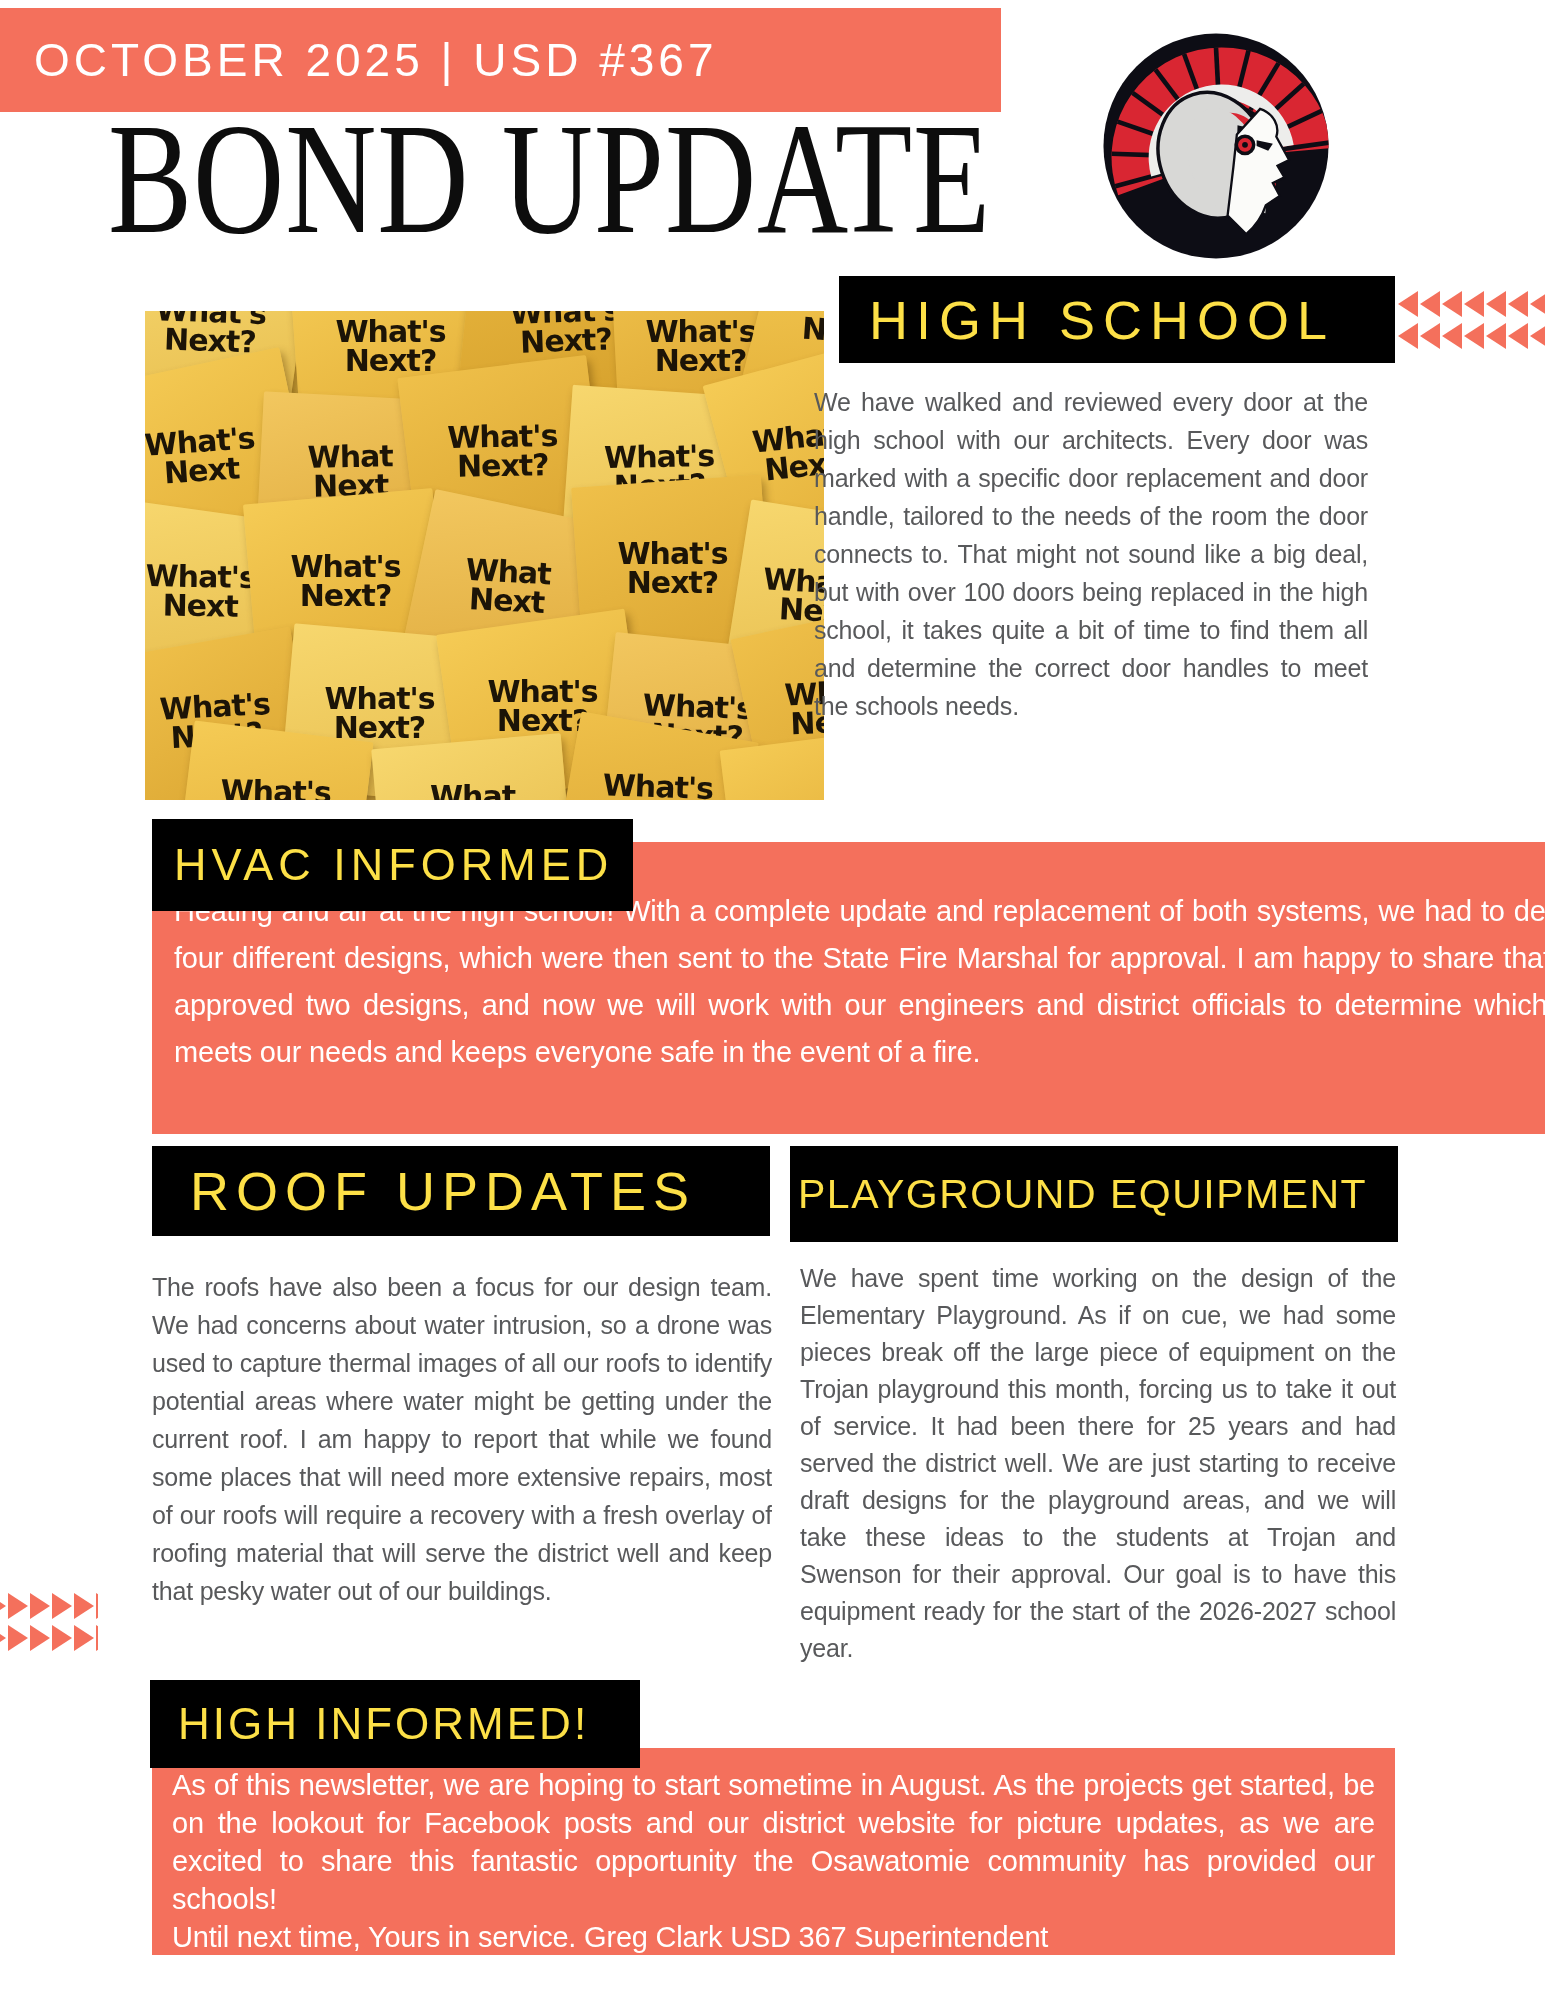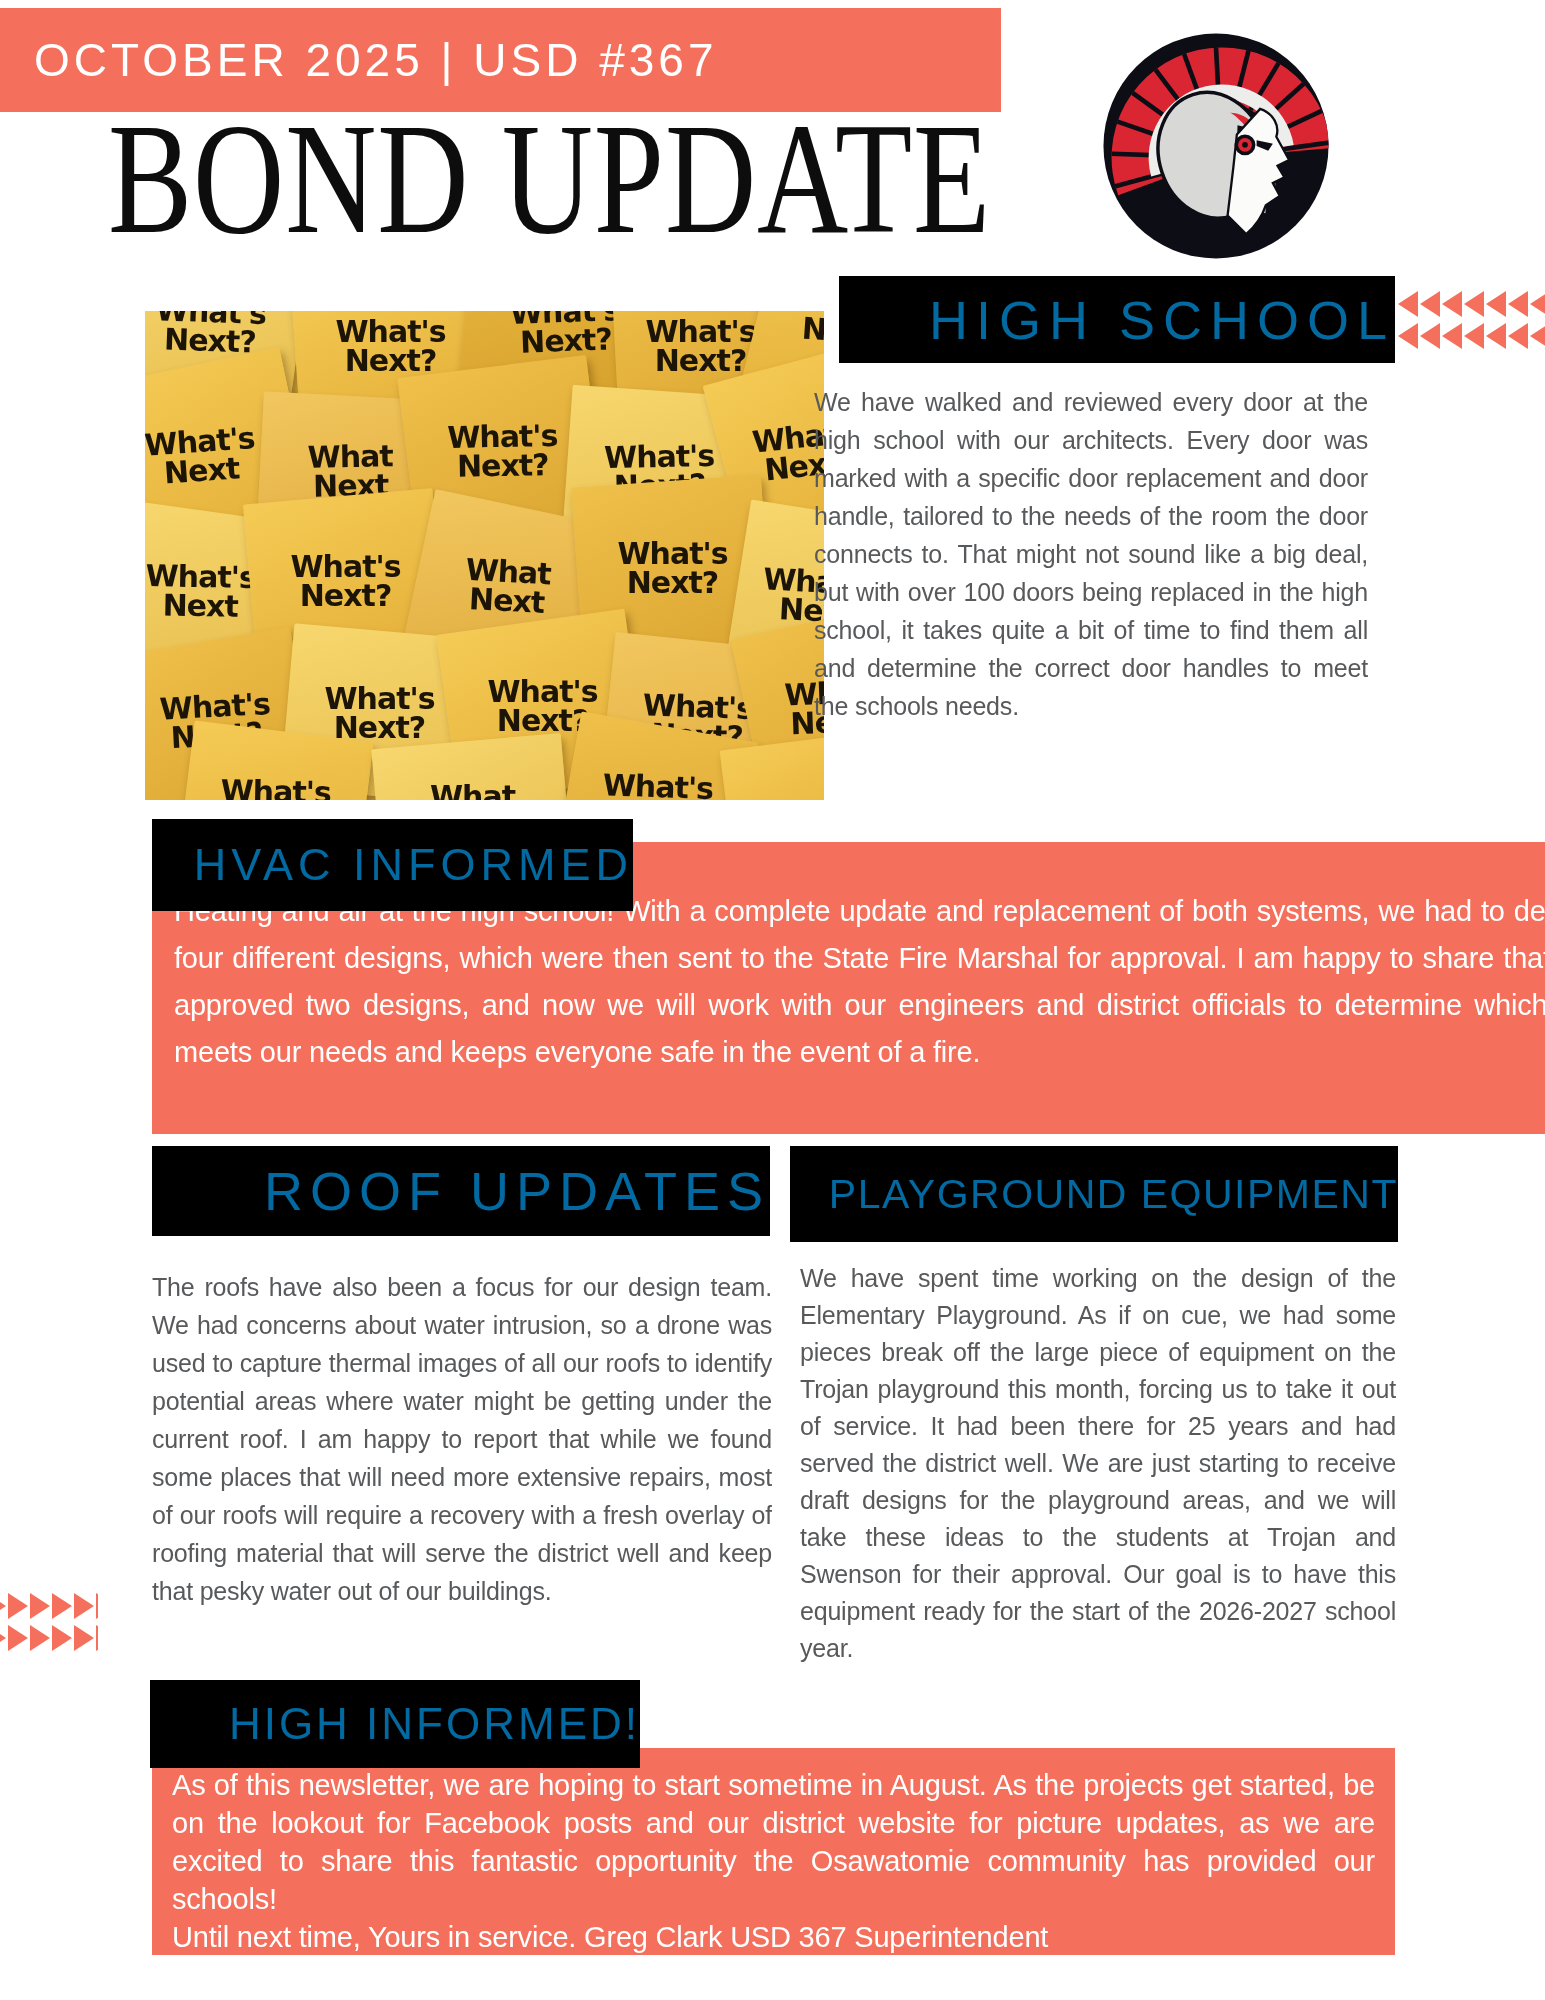--- a/index.html
+++ b/index.html
@@ -18,21 +18,21 @@
   
   .sticky-photo{position:absolute;left:145px;top:311px;width:679px;height:489px;overflow:hidden;
         background:linear-gradient(135deg,#c99f35,#e3ba4e 55%,#c79a33);}
   .note{position:absolute;border-radius:2px;box-shadow:3px 6px 9px rgba(96,62,6,.45);
         display:flex;align-items:center;justify-content:center;}
   .note span{font-family:"DejaVu Sans",sans-serif;font-weight:700;font-size:30px;line-height:.95;
         color:#1c1407;text-align:center;letter-spacing:-1px;width:125px;}
 
   
   .banner{position:absolute;background:#000000;display:flex;align-items:center;z-index:3;
-        box-sizing:border-box;color:#0369a1;white-space:nowrap;justify-content:flex-end;}
+        box-sizing:border-box;color:#fde047;white-space:nowrap;}
   .banner-hs{left:839px;top:276px;width:556px;height:87px;padding-left:30px;font-size:54px;letter-spacing:8px;}
   .banner-hvac{left:152px;top:819px;width:481px;height:92px;padding-left:22px;font-size:45px;letter-spacing:5px;}
   .banner-roof{left:152px;top:1146px;width:618px;height:90px;padding-left:38px;font-size:54px;letter-spacing:7px;}
   .banner-pg{left:790px;top:1146px;width:608px;height:96px;padding-left:8px;font-size:41px;letter-spacing:1.5px;}
   .banner-stay{left:150px;top:1680px;width:490px;height:88px;padding-left:28px;font-size:44px;letter-spacing:3px;}
 
   
   .body-text{position:absolute;color:#58595B;font-size:25px;line-height:38px;text-align:justify;
         letter-spacing:-.2px;margin:0;overflow:hidden;}
   .hs-text{left:814px;top:383px;width:554px;max-height:440px;}

